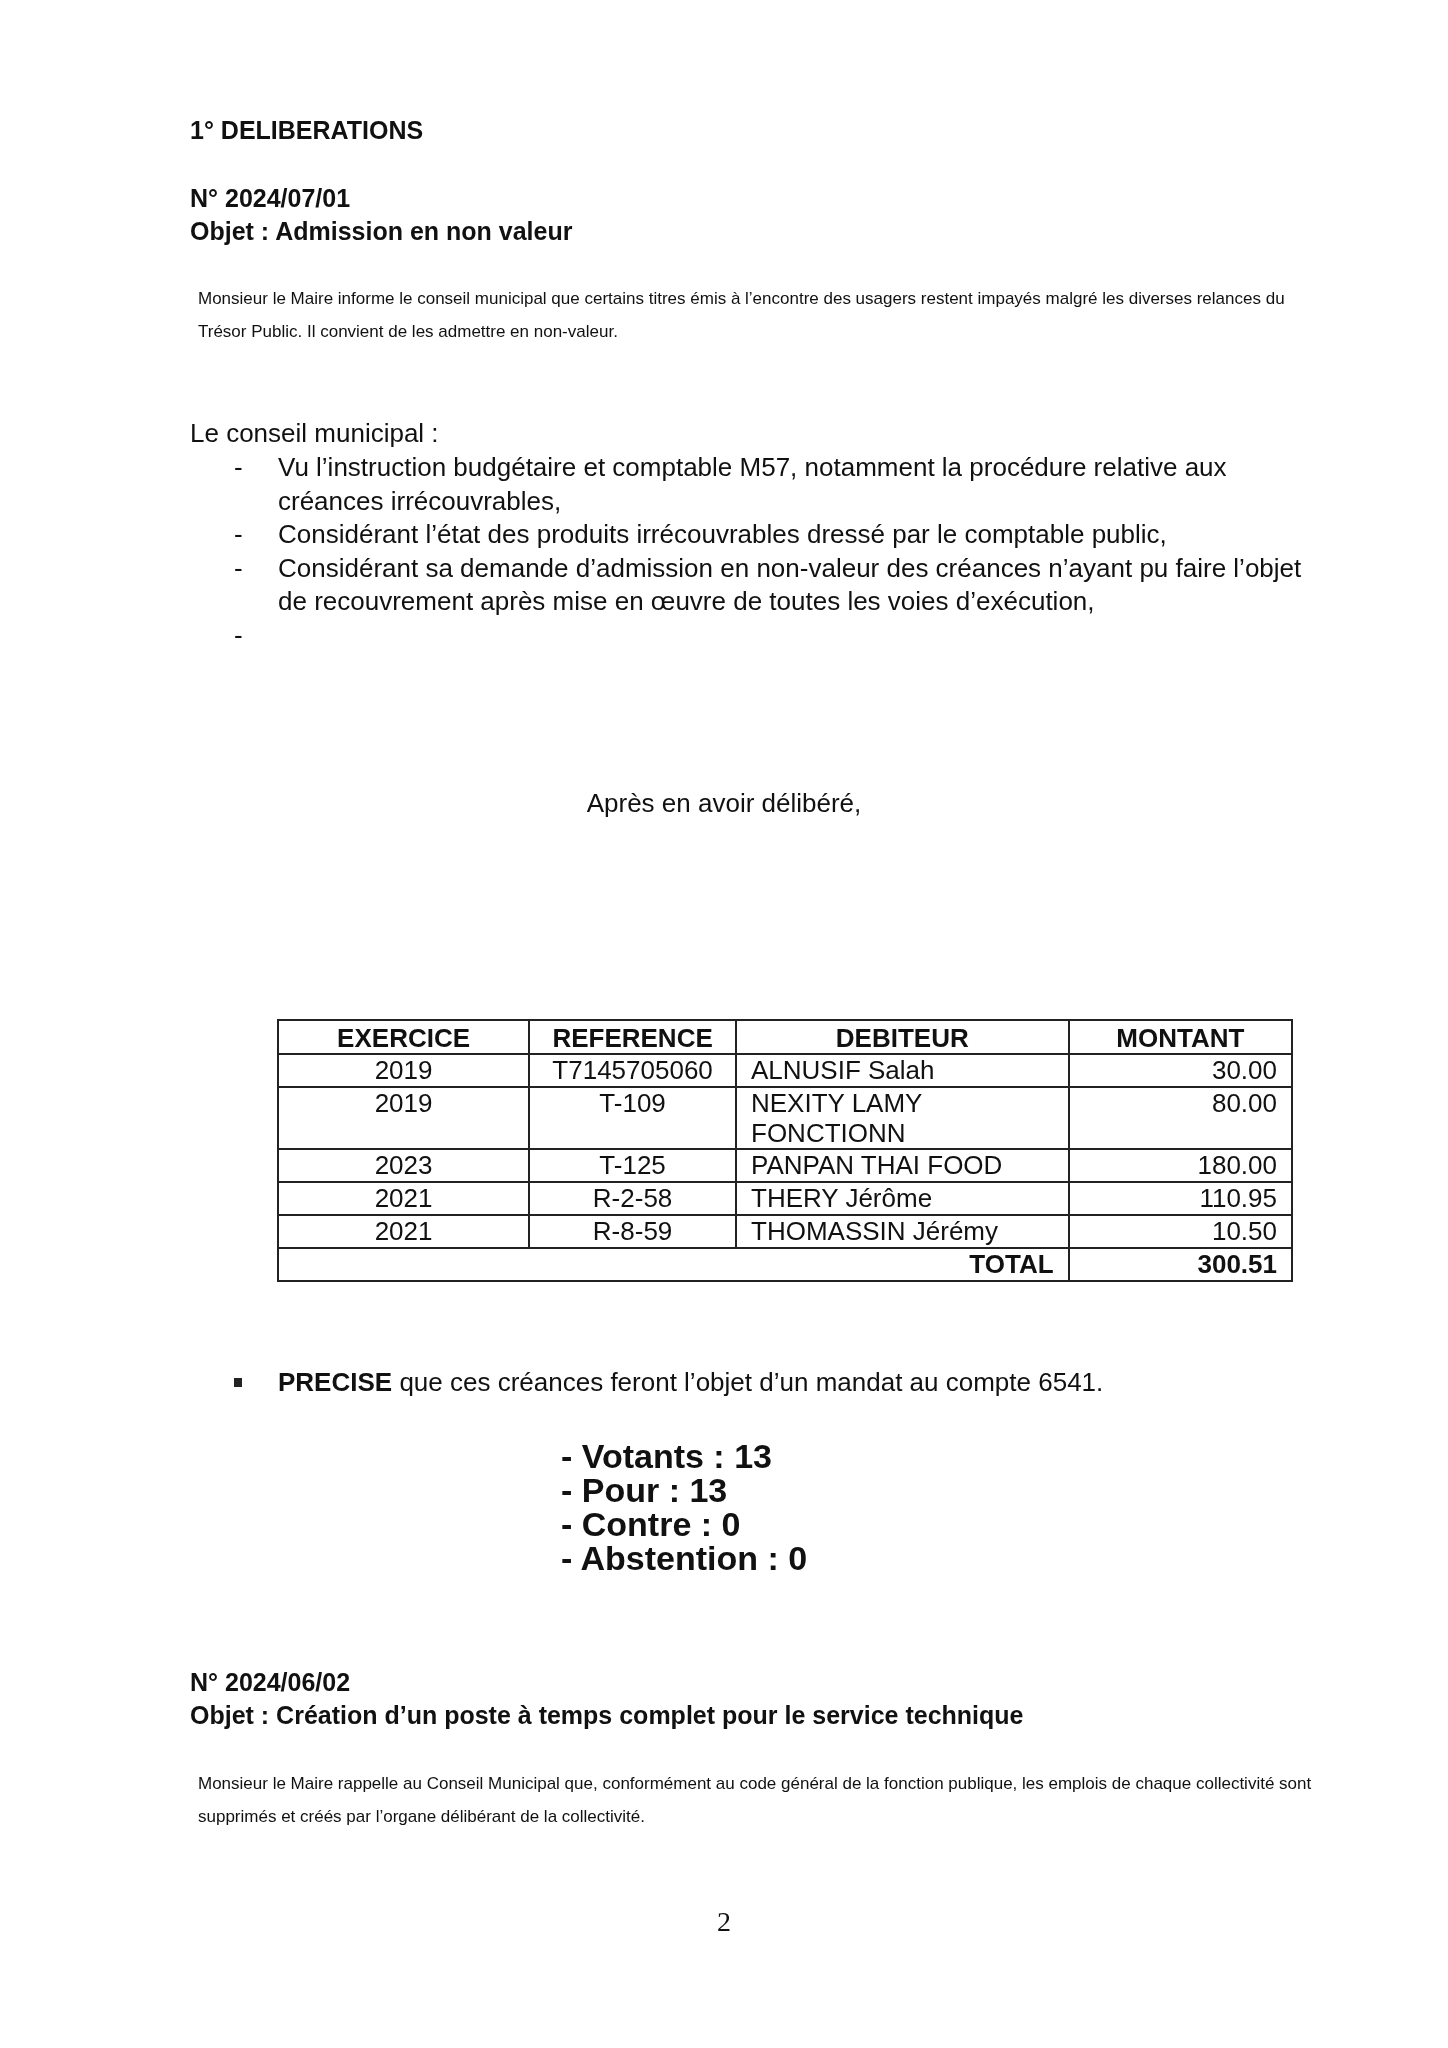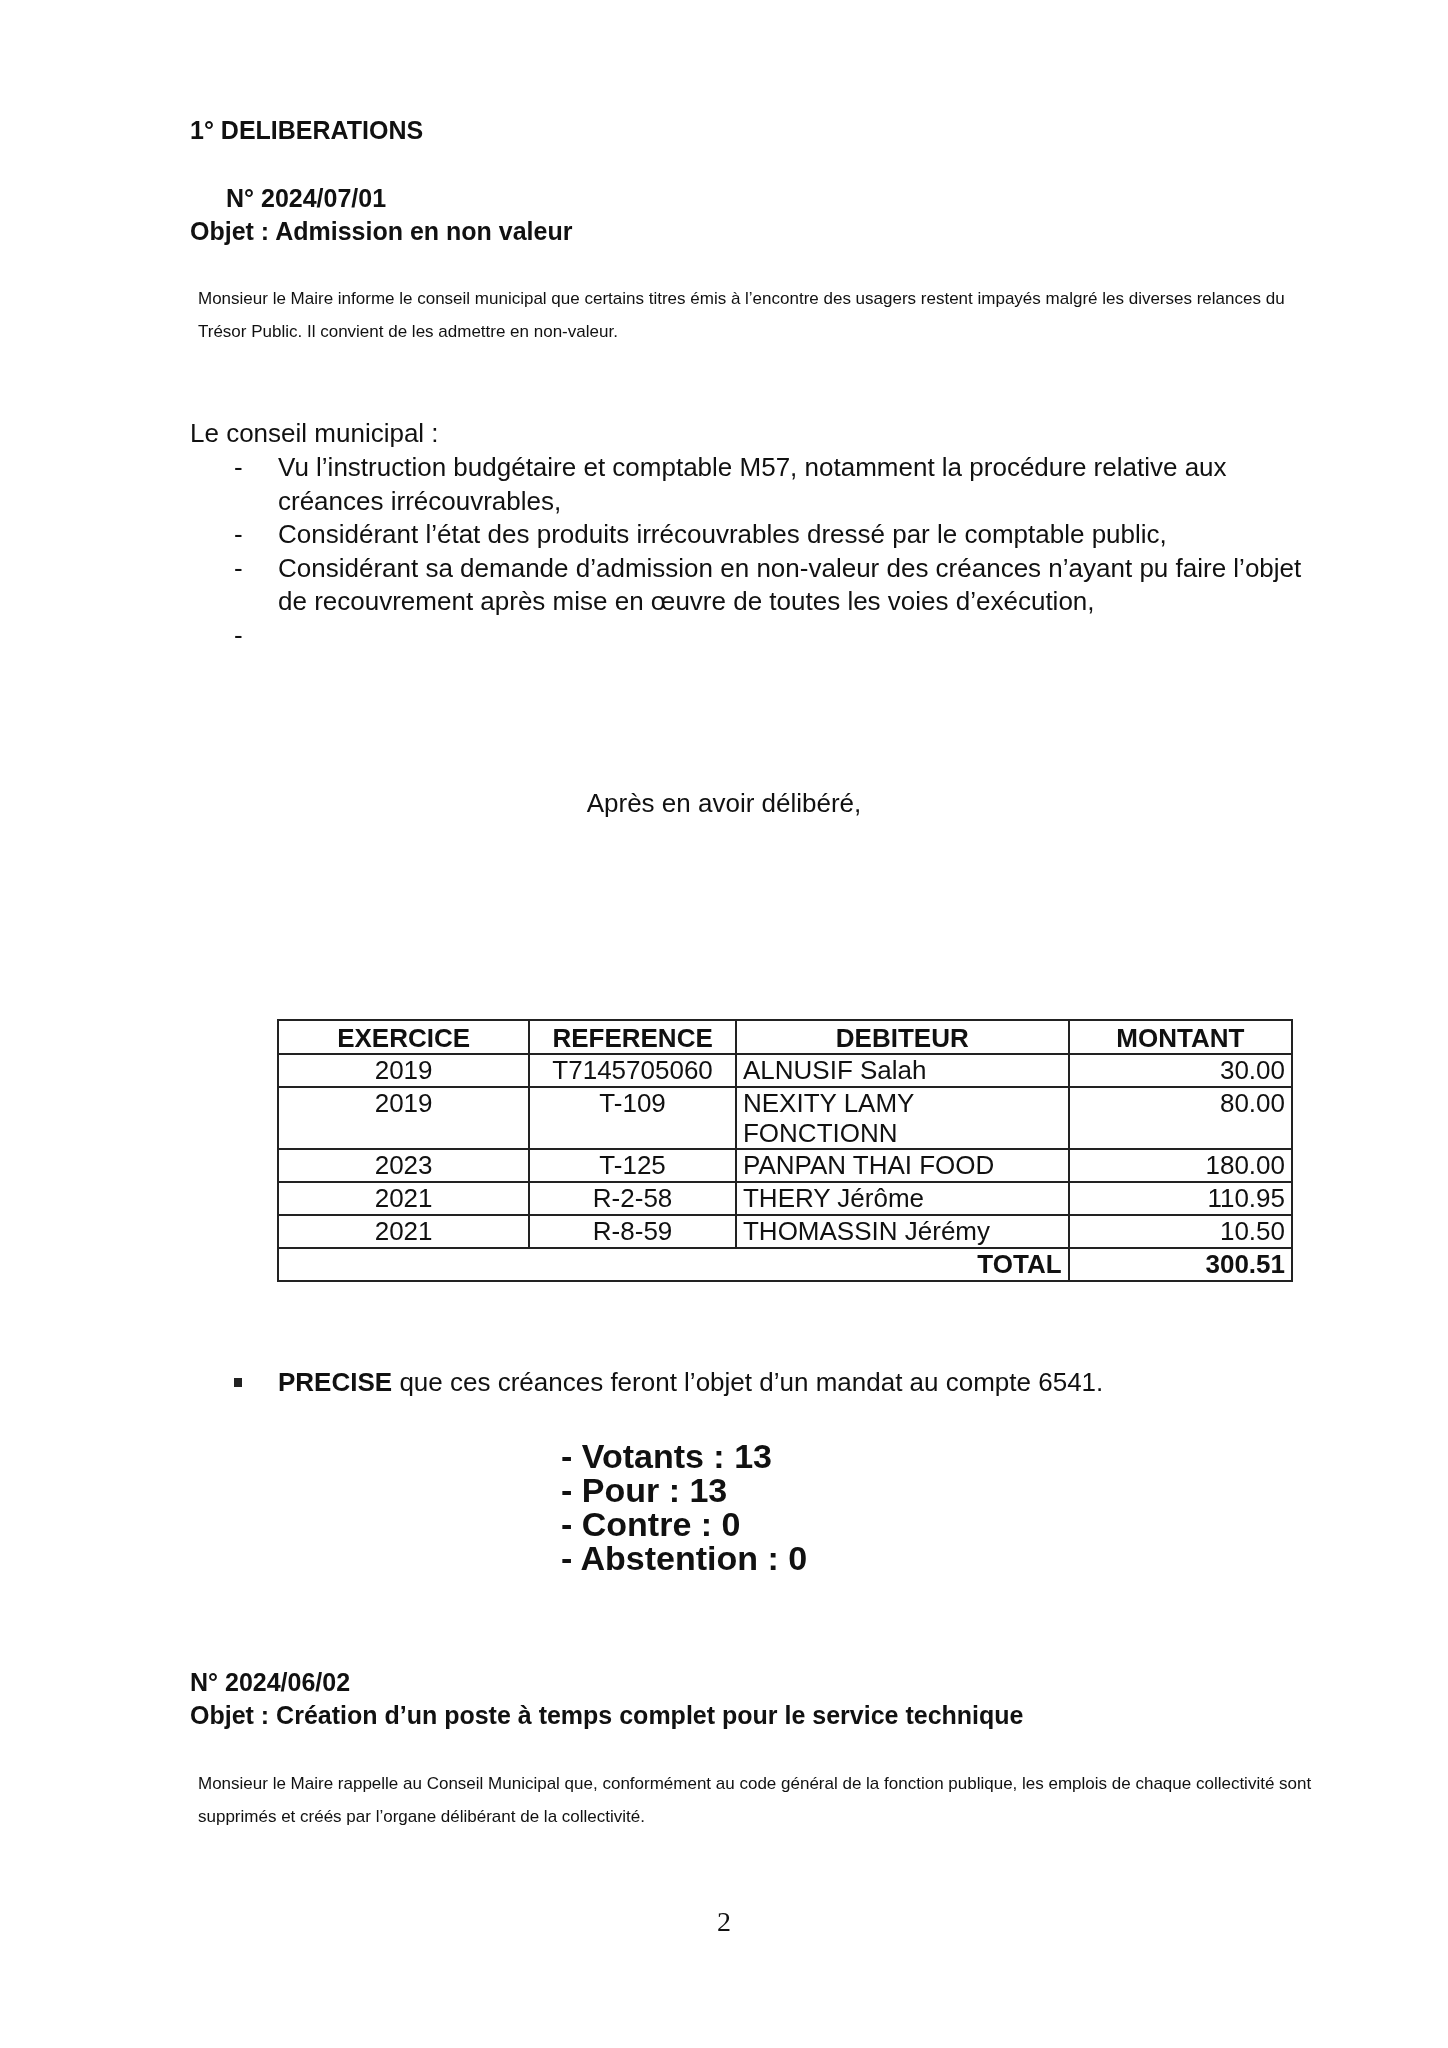--- a/index.html
+++ b/index.html
@@ -16,38 +16,38 @@
   .dash-list { position: absolute; left: 190px; width: 1120px; margin: 0; padding: 0; list-style: none; }
   .dash-list li { position: relative; padding-left: 88px; font-size: 26px; line-height: 33.5px; }
   .dash-list li .dash { position: absolute; left: 44px; top: 0; }
   .justify { text-align: justify; text-align-last: left; }
   .bullet-item { position: absolute; left: 228px; width: 1080px; font-size: 26px; line-height: 33px; padding-left: 50px; }
   .bullet-item .sq { position: absolute; left: 6px; top: 12px; width: 8px; height: 9px; background: #222; }
   table.deb {
     position: absolute; left: 277px; top: 1019px; width: 1016px;
     border-collapse: collapse; font-size: 26px; line-height: 30px;
   }
-  table.deb th, table.deb td { border: 2px solid #222; padding: 0 6px; margin-top: 16px; }
+  table.deb th, table.deb td { border: 2px solid #222; padding: 0 14px; margin-top: 16px; }
   table.deb th { font-weight: bold; text-align: center; height: 31px; padding-top: 1px; }
   table.deb td { height: 31px; vertical-align: top; }
   .c { text-align: center; }
   .l { text-align: left; }
   .r { text-align: right; }
   .votes { position: absolute; left: 561px; top: 1439px; font-size: 34px; line-height: 34px; font-weight: bold; }
   .pagenum { position: absolute; left: 0; width: 1448px; top: 1906px; text-align: center;
     font-family: "Liberation Serif", serif; font-size: 28px; }
 </style>
 </head>
 <body>
 
 <div class="page">
 
   <div class="abs h" style="left:190px; top:114px;">1° DELIBERATIONS</div>
 
-  <div class="abs h" style="left:190px; top:182px;margin-left:36px;">N° 2024/07/01</div>
+  <div class="abs h" style="left:190px; top:182px;">N° 2024/07/01</div>
   <div class="abs h" style="left:190px; top:215px;">Objet : Admission en non valeur</div>
 
   <div class="para" style="top:282px;">Monsieur le Maire informe le conseil municipal que certains titres émis à l’encontre des usagers restent impayés malgré les diverses relances du Trésor Public. Il convient de les admettre en non-valeur.</div>
 
   <div class="abs t" style="left:190px; top:417px;">Le conseil municipal :</div>
 
   <ul class="dash-list" style="top:451px;">
     <li><span class="dash">-</span><span>Vu l’instruction budgétaire et comptable M57, notamment la procédure relative aux créances irrécouvrables,</span></li>
     <li><span class="dash">-</span><span>Considérant l’état des produits irrécouvrables dressé par le comptable public,</span></li>
     <li><span class="dash">-</span><span>Considérant sa demande d’admission en non-valeur des créances n’ayant pu faire l’objet de recouvrement après mise en œuvre de toutes les voies d’exécution,</span></li>

